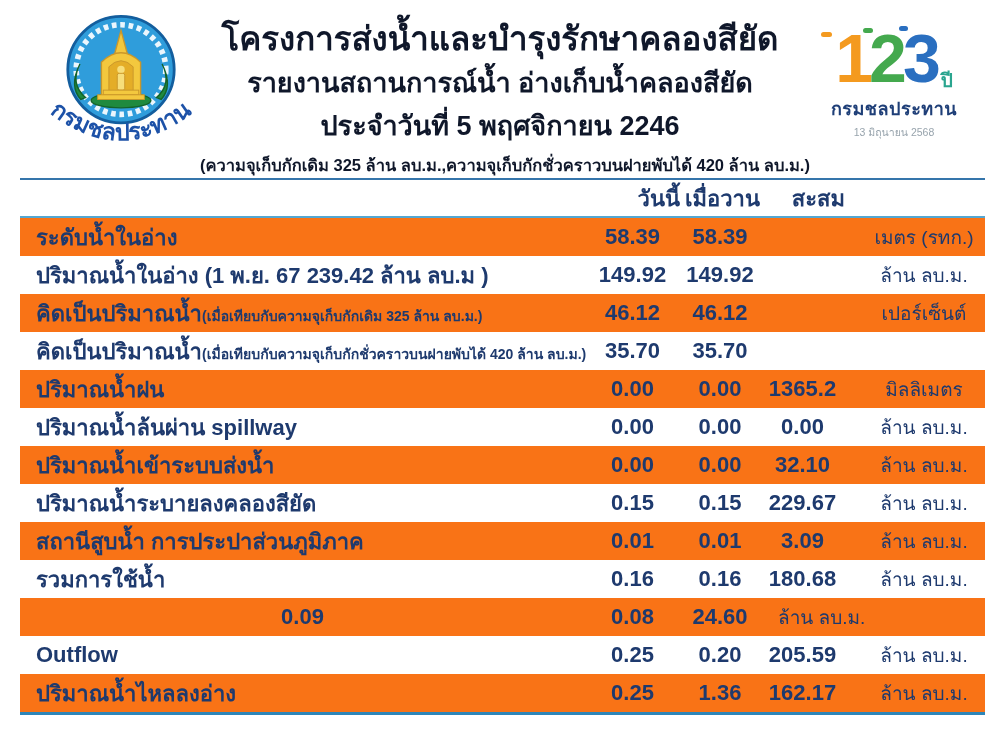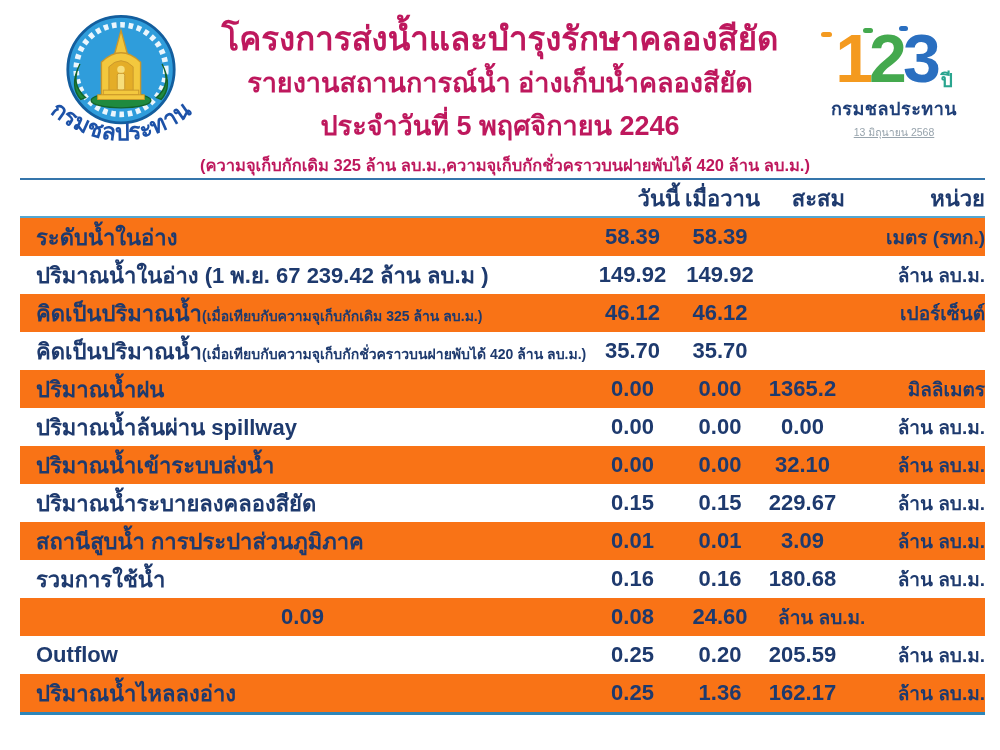--- a/index.html
+++ b/index.html
@@ -2,50 +2,50 @@
 <html><head>
 <meta charset="utf-8">
 <style>
   html,body{margin:0;padding:0;background:#fff;}
   .page{
     position:relative;width:1000px;height:750px;background:#fff;overflow:hidden;
     font-family:"Liberation Sans","DejaVu Sans",sans-serif;
   }
   
   .seal-wrap{position:absolute;left:32px;top:8px;width:178px;height:168px;}
-  .titles{position:absolute;left:200px;right:200px;top:20px;text-align:center;color:#be185d;}
+  .titles{position:absolute;left:200px;right:200px;top:20px;text-align:center;color:#0f172a;}
   .title1{font-size:33px;font-weight:bold;line-height:1.15;}
   .title2{font-size:27px;font-weight:bold;line-height:1.2;margin-top:9px;}
   .title3{font-size:27px;font-weight:bold;line-height:1.2;margin-top:11px;}
   .title4{font-size:16.5px;font-weight:bold;margin-top:9px;white-space:nowrap;}
   
   .logo123{position:absolute;right:16px;top:20px;width:180px;text-align:center;}
   .digits{display:flex;justify-content:center;align-items:flex-end;height:72px;line-height:1;}
   .digit{font-size:68px;font-weight:800;letter-spacing:-4px;position:relative;}
   .d1{color:#f49a1f;}
   .d2{color:#44a94e;}
   .d3{color:#2a6fc0;}
   .d1::before{content:"";position:absolute;left:-14px;top:8px;width:11px;height:5px;border-radius:3px;background:#f49a1f;}
   .d2::before{content:"";position:absolute;left:-6px;top:4px;width:10px;height:5px;border-radius:3px;background:#44a94e;}
   .d3::before{content:"";position:absolute;left:-4px;top:2px;width:9px;height:5px;border-radius:3px;background:#2a6fc0;}
   .yr{font-size:19px;font-weight:bold;color:#2aa58f;margin-left:4px;margin-bottom:2px;}
   .logo-org{font-size:18px;font-weight:bold;color:#1f3f78;margin-top:2px;letter-spacing:.5px;}
-  .logo-date{font-size:10.5px;color:#98a4ad;margin-top:1px;text-decoration:underline;}
+  .logo-date{font-size:10.5px;color:#98a4ad;margin-top:1px;}
   
   .rtable{position:absolute;left:20px;top:178px;width:965px;border-top:2px solid #3575ab;}
   .thead{display:grid;grid-template-columns:565px 95px 80px 85px 140px;height:36px;
          align-items:center;border-bottom:2px solid #54a7d2;}
   .th{font-size:22px;font-weight:bold;color:#1e3a6e;text-align:right;}
   .trow{display:grid;grid-template-columns:565px 95px 80px 85px 140px;height:38px;align-items:center;}
   .trow.alt{background:#f97316;}
   .cell.label{padding-left:16px;white-space:nowrap;color:#1e3a6e;}
   .lbl{font-size:22px;font-weight:bold;}
   .note{font-size:14px;font-weight:bold;}
   .val{font-size:22px;font-weight:bold;color:#1e3a6e;text-align:center;}
-  .unit{font-size:19px;font-weight:bold;color:#1e3a6e;text-align:right;padding-left:18px;white-space:nowrap;}
+  .unit{font-size:19px;font-weight:normal;color:#1e3a6e;text-align:center;padding-left:18px;white-space:nowrap;}
   .tbottom{border-bottom:3px solid #2e86b8;}
 </style>
 </head>
 <body>
 
 <div class="page">
 
   <div class="seal-wrap">
     <svg width="178" height="168" viewBox="0 0 190 180">
       <circle cx="95" cy="66" r="57" fill="#2f9ddb" stroke="#135e9e" stroke-width="3"></circle>
@@ -87,21 +87,20 @@
     <div class="logo-org">กรมชลประทาน</div>
     <div class="logo-date">13 มิถุนายน 2568</div>
   </div>
 
   <div class="rtable">
     <div class="thead">
       <div class="th"></div>
       <div class="th">วันนี้</div>
       <div class="th">เมื่อวาน</div>
       <div class="th">สะสม</div>
-      <div class="th">หน่วย</div>
     </div>
 
     <div class="trow alt">
       <div class="cell label"><span class="lbl">ระดับน้ำในอ่าง</span><span class="note"></span></div>
       <div class="cell val">58.39</div>
       <div class="cell val">58.39</div>
       <div class="cell val"></div>
       <div class="cell unit">เมตร (รทก.)</div>
     </div>
     <div class="trow">

